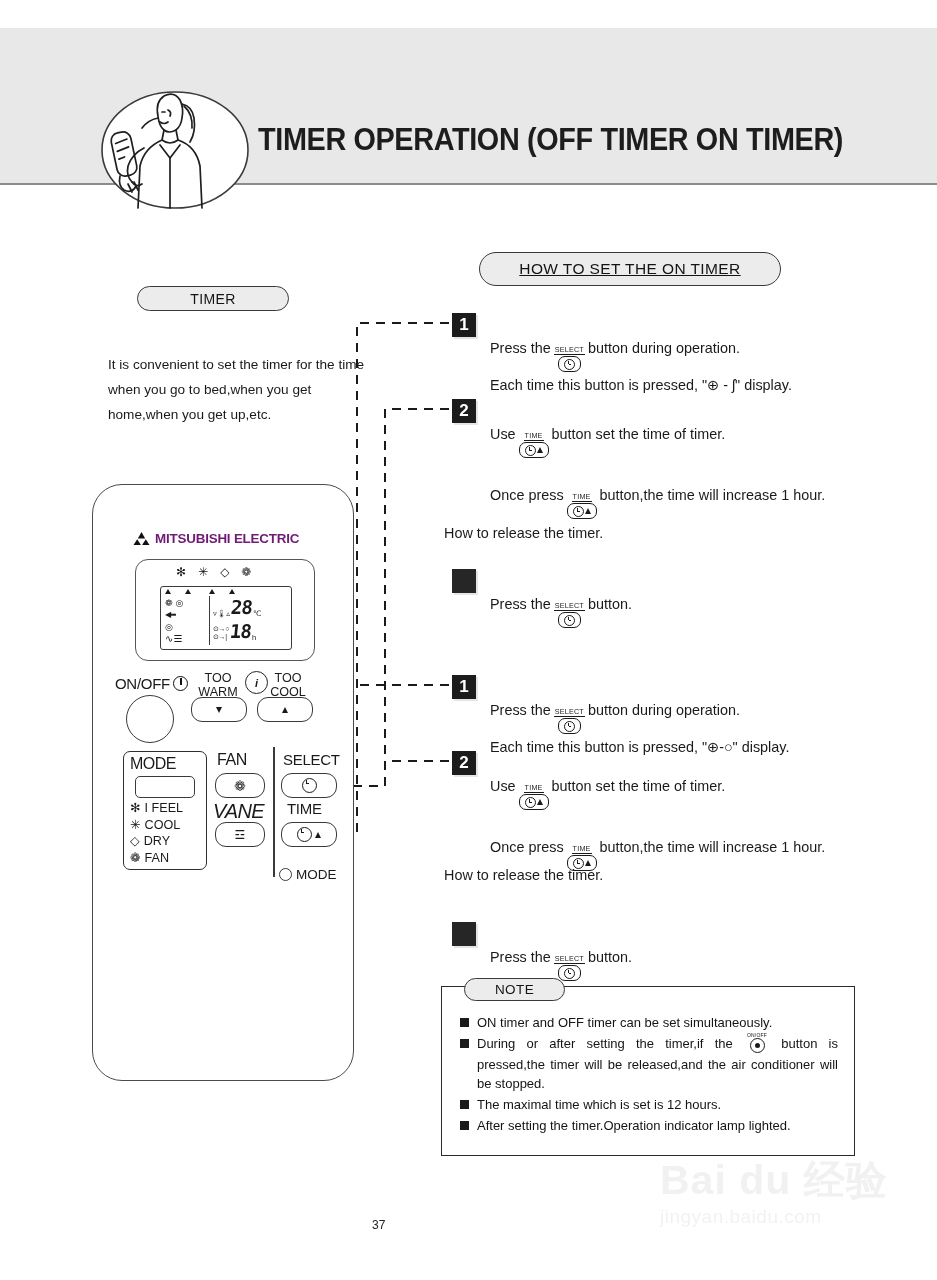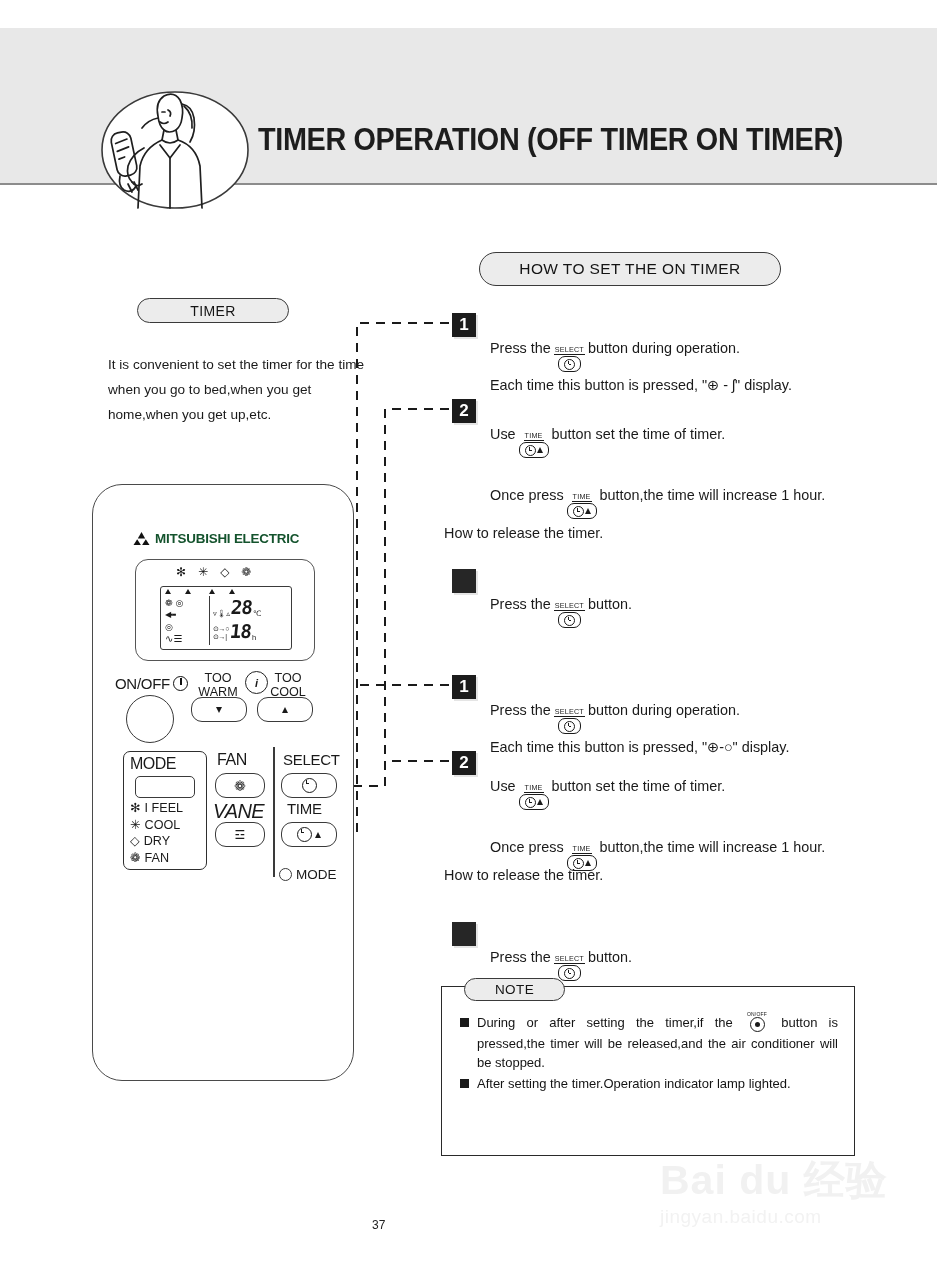--- a/index.html
+++ b/index.html
@@ -28,22 +28,22 @@
   .header-illus{
     position:absolute;left:98px;top:88px;width:155px;height:125px;
   }
 
   
   .pill{
     position:absolute;border:1.6px solid #3a3a3a;border-radius:999px;
     background:#ececec;display:flex;align-items:center;justify-content:center;
     font-size:14.5px;color:#141414;letter-spacing:0.4px;
   }
-  .pill-timer{left:137px;top:286px;width:150px;height:23px;font-size:14px;margin-top:12px;}
-  .pill-on{left:479px;top:252px;width:300px;height:32px;font-size:15.5px;}
+  .pill-timer{left:137px;top:286px;width:150px;height:23px;font-size:14px;}
+  .pill-on{left:479px;top:252px;width:300px;height:32px;font-size:15.5px;text-decoration:underline;}
   .pill-off{left:479px;top:620px;width:300px;height:32px;font-size:15.5px;}
 
   
   .intro{
     position:absolute;left:108px;top:352px;width:258px;
     font-size:13.6px;line-height:25px;color:#1a1a1a;
   }
 
   
   .step{position:absolute;display:flex;align-items:flex-start;}
@@ -126,21 +126,21 @@
   }
   .onoff-ic .ring i{width:5px;height:5px;background:#1a1a1a;border-radius:50%;display:block;}
 
   
   .remote{
     position:absolute;left:92px;top:484px;width:260px;height:595px;
     border:1.6px solid #4a4a4a;border-radius:30px;background:#ffffff;
   }
   .brand{
     position:absolute;left:40px;top:46px;display:flex;align-items:center;gap:5px;
-    font-size:13.4px;font-weight:bold;letter-spacing:-0.2px;color:#14532d;
+    font-size:13.4px;font-weight:bold;letter-spacing:-0.2px;color:#701a75;
   }
   .lcd-frame{
     position:absolute;left:42px;top:74px;width:178px;height:100px;
     border:1.4px solid #555;border-radius:13px;
   }
   .mode-icons{
     position:absolute;left:40px;top:6px;display:flex;gap:12px;font-size:12px;line-height:12px;
   }
   .lcd{
     position:absolute;left:24px;top:26px;width:130px;height:62px;
@@ -410,33 +410,41 @@
         </span>
         <span>button.</span>
       </div>
     </div>
   </div>
 
   <div class="note-box">
     <div class="note-list">
       <div class="note-item">
         <span class="note-bullet"></span>
+        <p>ON timer and OFF timer can be set simultaneously.</p>
+      </div>
+      <div class="note-item">
+        <span class="note-bullet"></span>
         <p class="justified">
           <span>During or after setting the timer,if the</span>
           <span class="onoff-ic">
             <span class="cap">ON/OFF</span>
             <span class="ring">
                 <i></i>
               </span>
           </span>
           <span>button is pressed,the timer will be released,and the air conditioner will be stopped.</span>
         </p>
       </div>
       <div class="note-item">
         <span class="note-bullet"></span>
+        <p>The maximal time which is set is 12 hours.</p>
+      </div>
+      <div class="note-item">
+        <span class="note-bullet"></span>
         <p>After setting the timer.Operation indicator lamp lighted.</p>
       </div>
     </div>
   </div>
   <div class="pill pill-note">NOTE</div>
 
   <div class="remote">
 
     <div class="brand">
       <svg width="17" height="13" viewBox="0 0 17 13">

